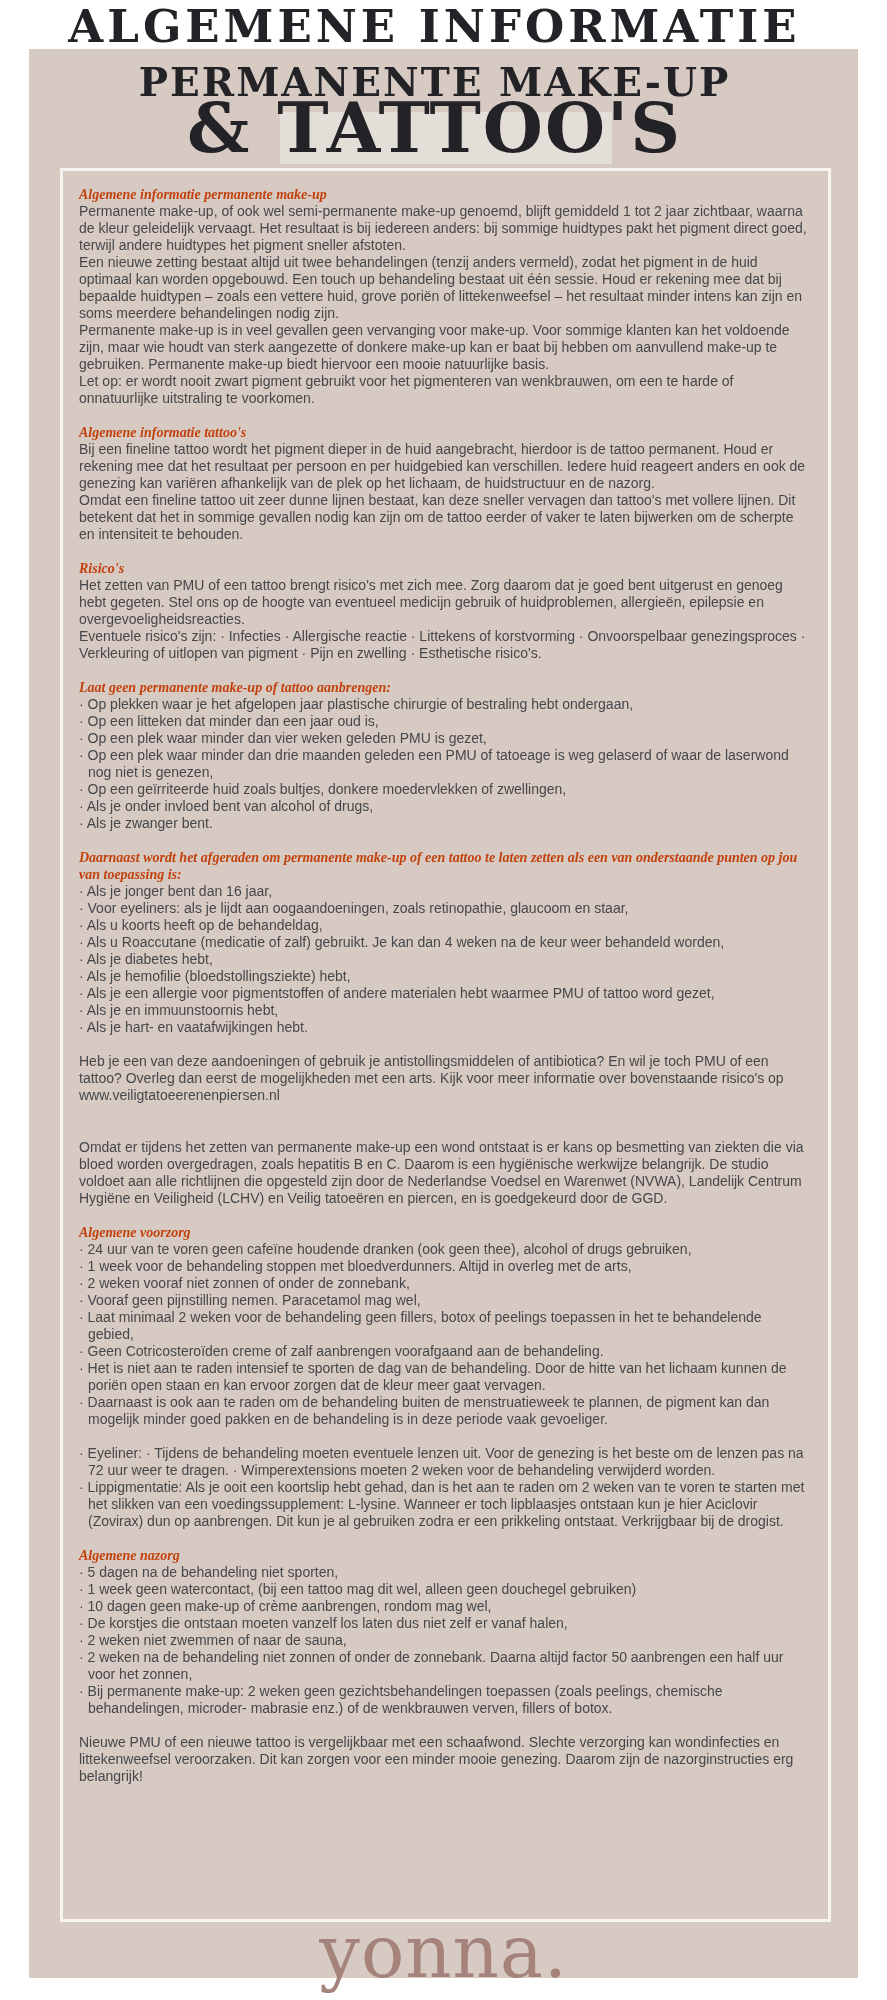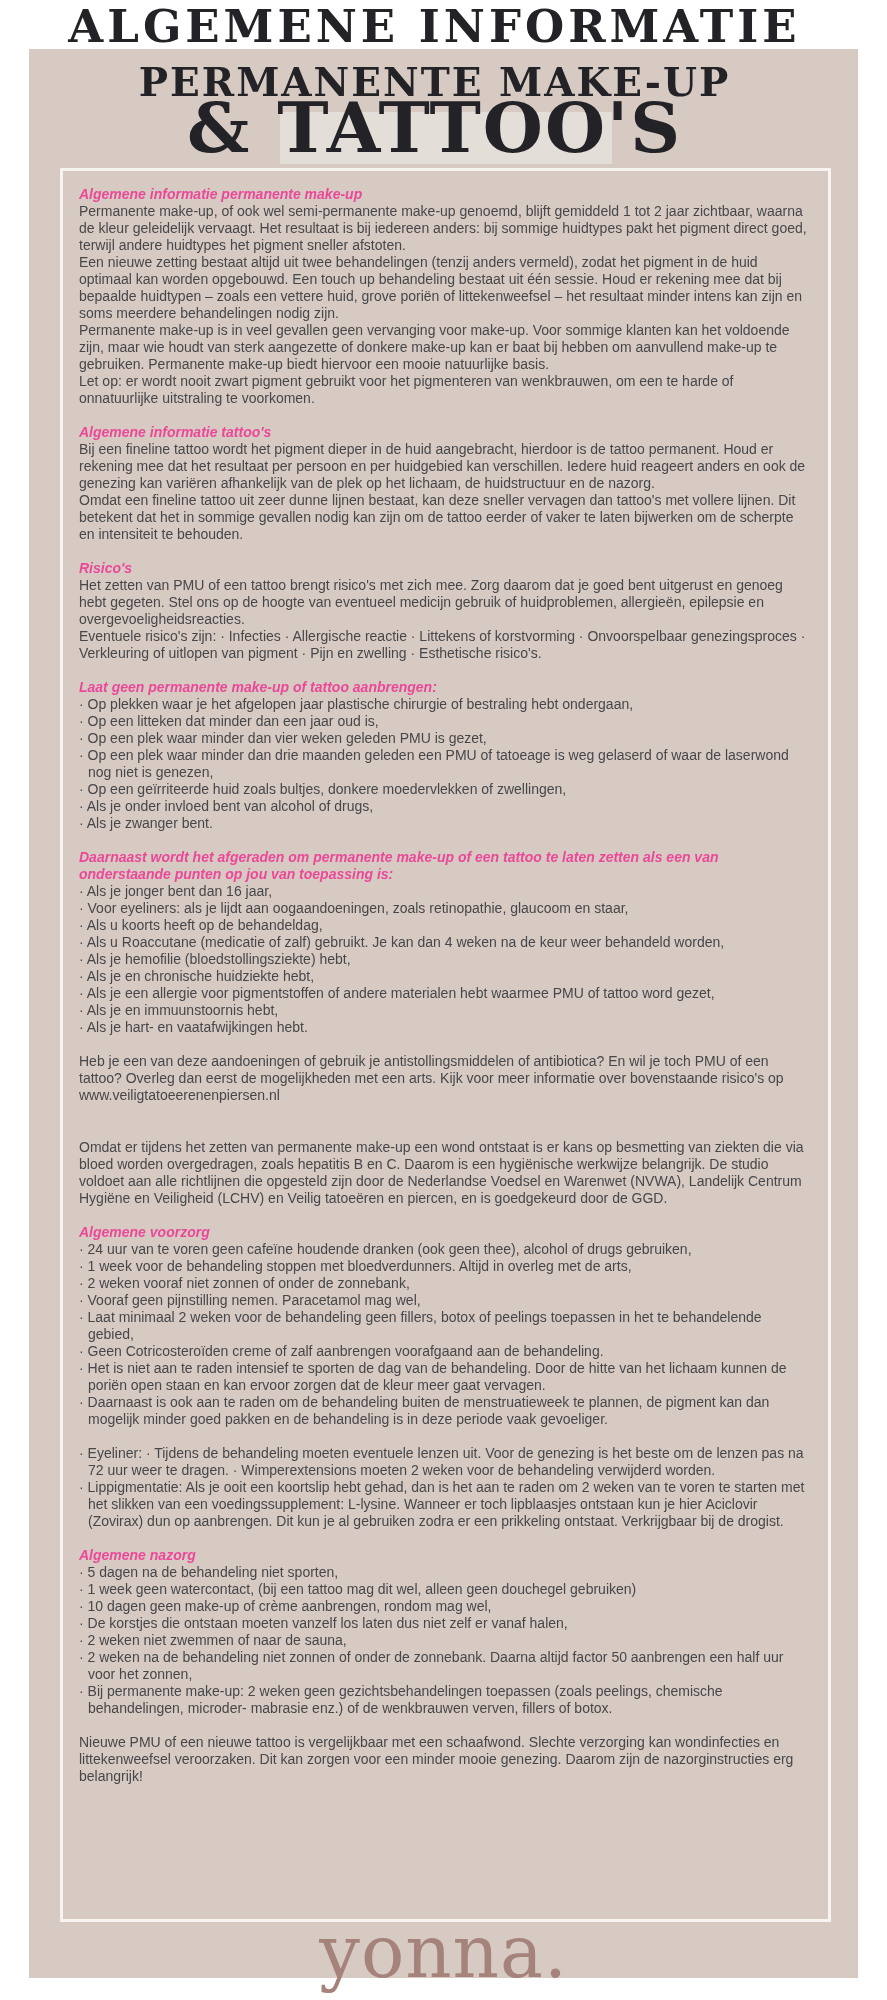--- a/index.html
+++ b/index.html
@@ -13,21 +13,21 @@
         color:var(--title,#232327);
         font-family:"DejaVu Serif","Liberation Serif",serif;font-weight:700;white-space:nowrap;}
   .t1{top:2px;font-size:45px;letter-spacing:4px;line-height:50px;}
   .t2{top:54px;font-size:39px;letter-spacing:2px;line-height:56px;}
   .t3{top:100px;font-size:69px;letter-spacing:2px;line-height:56px;}
   .content-box{position:absolute;left:60px;top:168px;width:771px;height:1754px;
         box-sizing:border-box;border:3px solid var(--border,#f6f3f1);
         padding:15px 20px 0 16px;
         color:var(--body,#47474a);font-size:14px;line-height:17px;overflow:hidden;}
   .blk{margin:0;}
-  .blk.heading{font-weight:bold;font-style:italic;color:#ec4899;}
+  .blk.heading{font-weight:bold;font-style:italic;color:#c2410c;font-family:Liberation Serif, serif;}
   .blk.bullet{padding-left:9px;text-indent:-9px;}
   .blk.para_u{}
   .blk.para_i{font-style:italic;}
   .blk.gap{height:17px;}
   .blk.gap2{height:35px;}
   .brand{position:absolute;left:29px;top:1912px;width:829px;text-align:center;
         color:var(--brand,#a5837b);
         font-family:"DejaVu Serif","Liberation Serif",serif;font-size:72px;line-height:80px;
         letter-spacing:1px;}
 </style>
@@ -65,22 +65,22 @@
         <div class="blk bullet">· Op een plek waar minder dan drie maanden geleden een PMU of tatoeage is weg gelaserd of waar de laserwond nog niet is genezen,</div>
         <div class="blk bullet">· Op een geïrriteerde huid zoals bultjes, donkere moedervlekken of zwellingen,</div>
         <div class="blk bullet">· Als je onder invloed bent van alcohol of drugs,</div>
         <div class="blk bullet">· Als je zwanger bent.</div>
         <div class="blk gap"></div>
         <div class="blk heading">Daarnaast wordt het afgeraden om permanente make-up of een tattoo te laten zetten als een van onderstaande punten op jou van toepassing is:</div>
         <div class="blk bullet">· Als je jonger bent dan 16 jaar,</div>
         <div class="blk bullet">· Voor eyeliners: als je lijdt aan oogaandoeningen, zoals retinopathie, glaucoom en staar,</div>
         <div class="blk bullet">· Als u koorts heeft op de behandeldag,</div>
         <div class="blk bullet">· Als u Roaccutane (medicatie of zalf) gebruikt. Je kan dan 4 weken na de keur weer behandeld worden,</div>
+        <div class="blk bullet">· Als je diabetes hebt,</div>
         <div class="blk bullet">· Als je hemofilie (bloedstollingsziekte) hebt,</div>
-        <div class="blk bullet">· Als je en chronische huidziekte hebt,</div>
         <div class="blk bullet">· Als je een allergie voor pigmentstoffen of andere materialen hebt waarmee PMU of tattoo word gezet,</div>
         <div class="blk bullet">· Als je en immuunstoornis hebt,</div>
         <div class="blk bullet">· Als je hart- en vaatafwijkingen hebt.</div>
         <div class="blk gap"></div>
         <div class="blk para">Heb je een van deze aandoeningen of gebruik je antistollingsmiddelen of antibiotica? En wil je toch PMU of een tattoo? Overleg dan eerst de mogelijkheden met een arts. Kijk voor meer informatie over bovenstaande risico's op www.veiligtatoeerenenpiersen.nl</div>
         <div class="blk gap2"></div>
         <div class="blk para">Omdat er tijdens het zetten van permanente make-up een wond ontstaat is er kans op besmetting van ziekten die via bloed worden overgedragen, zoals hepatitis B en C. Daarom is een hygiënische werkwijze belangrijk. De studio voldoet aan alle richtlijnen die opgesteld zijn door de Nederlandse Voedsel en Warenwet (NVWA), Landelijk Centrum Hygiëne en Veiligheid (LCHV) en Veilig tatoeëren en piercen, en is goedgekeurd door de GGD.</div>
         <div class="blk gap"></div>
         <div class="blk heading">Algemene voorzorg</div>
         <div class="blk bullet">· 24 uur van te voren geen cafeïne houdende dranken (ook geen thee), alcohol of drugs gebruiken,</div>

